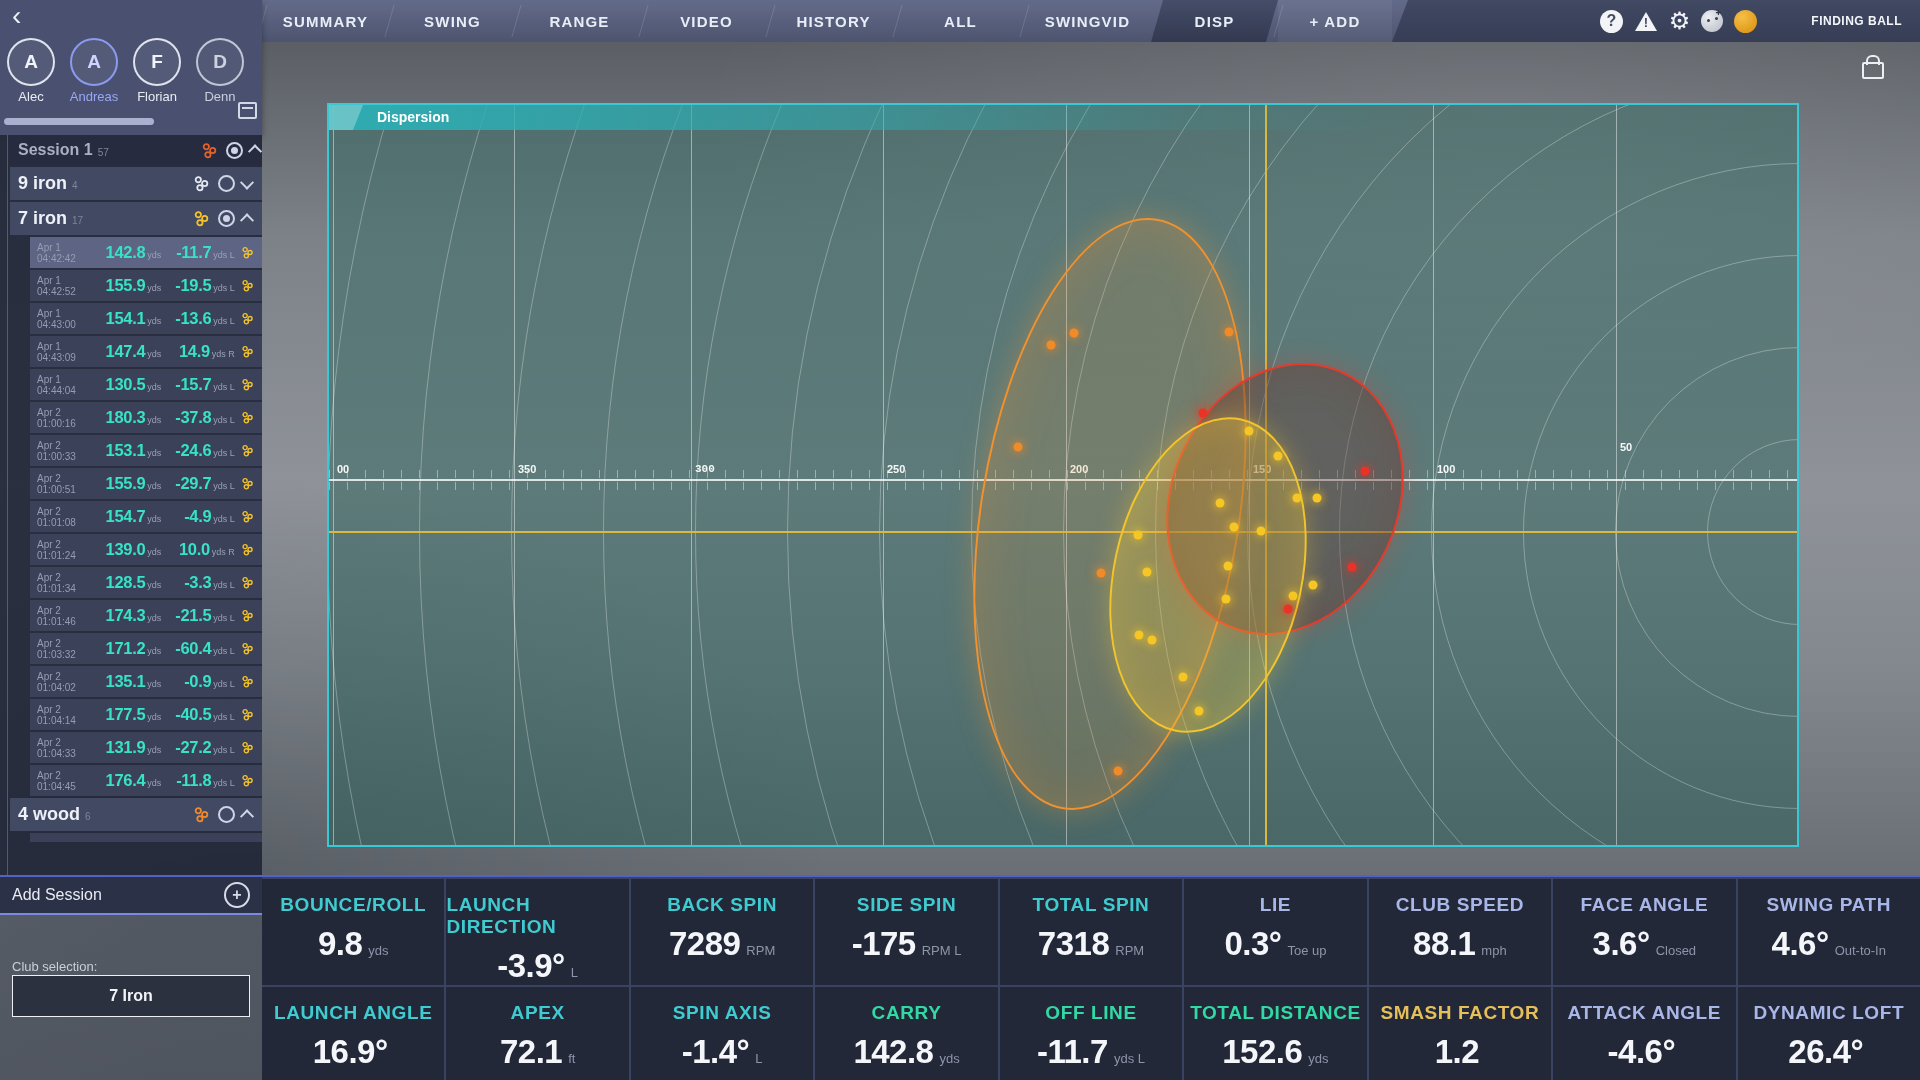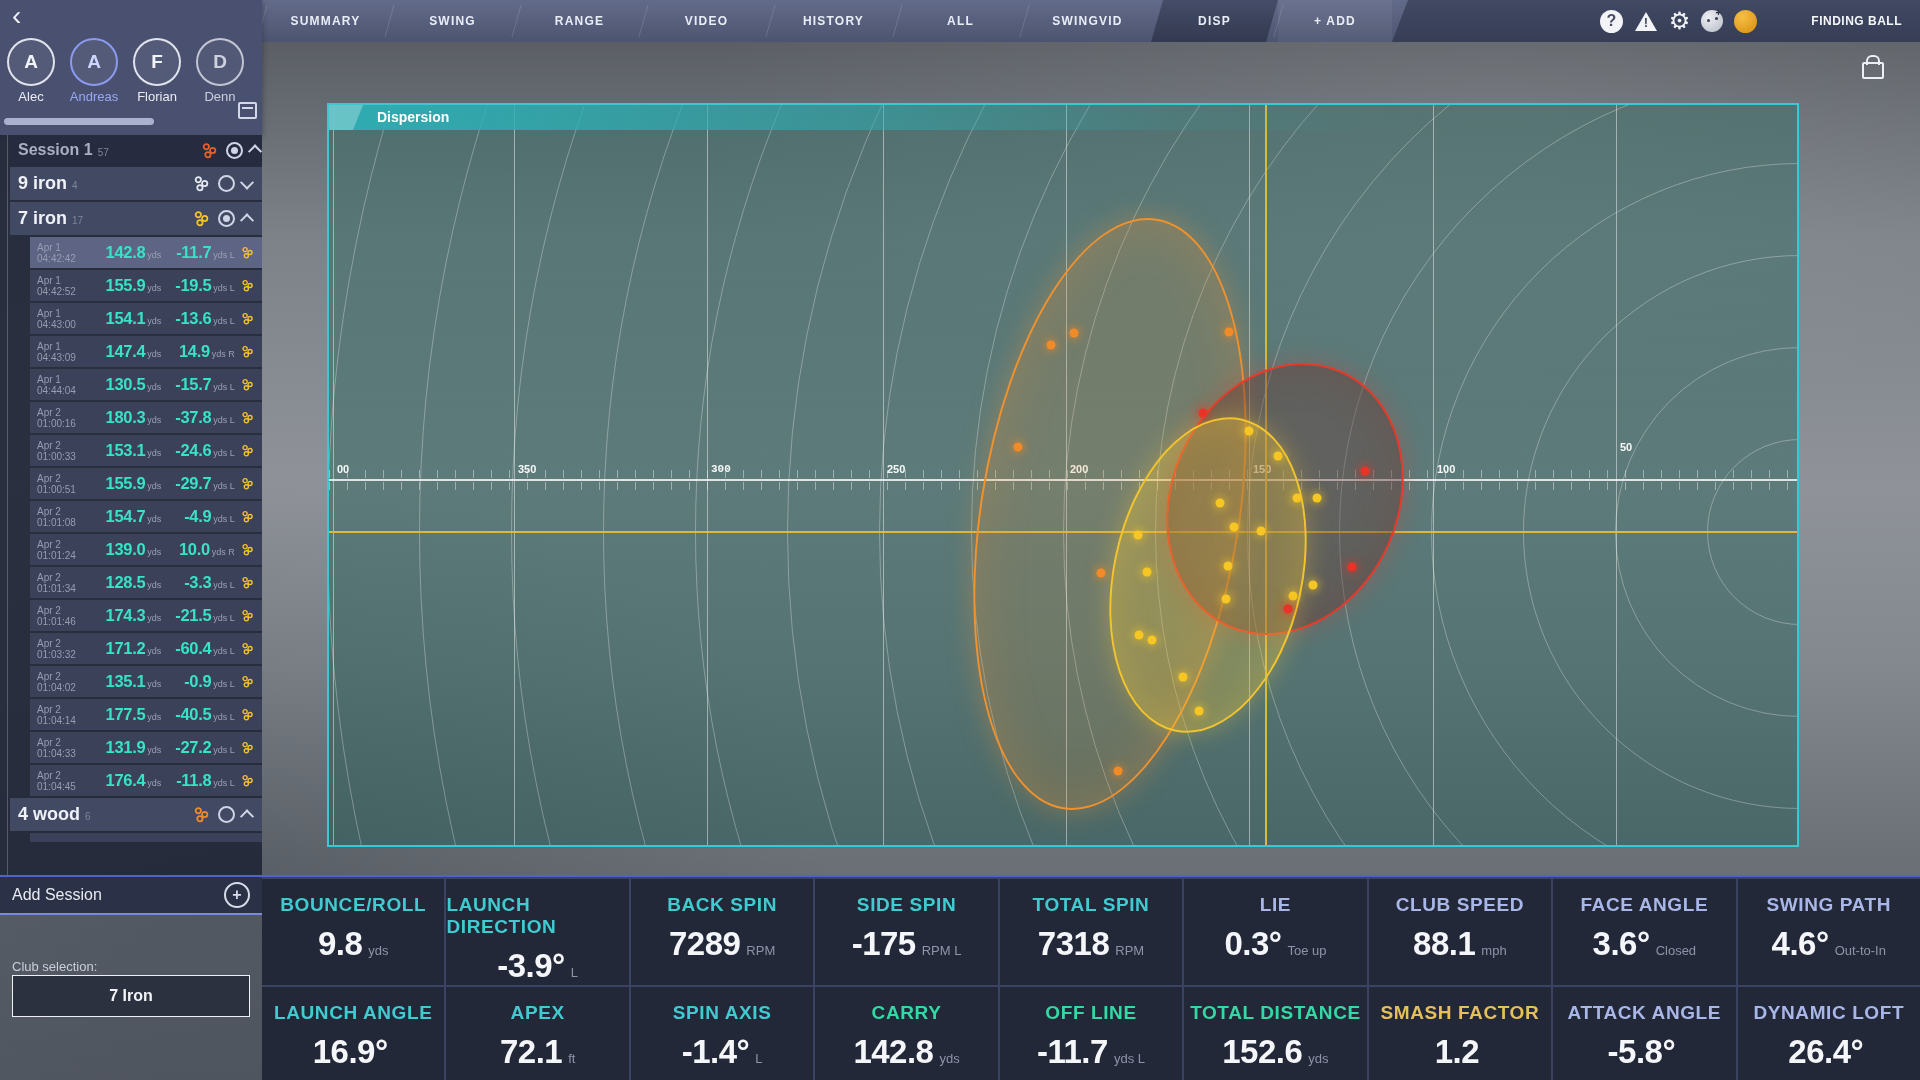--- a/index.html
+++ b/index.html
@@ -9,21 +9,21 @@
   .bg{position:absolute;inset:0;
     background:
       radial-gradient(60% 40% at 78% 10%, rgba(255,255,255,.10), transparent 70%),
       radial-gradient(45% 55% at 12% 82%, rgba(25,35,40,.22), transparent 70%),
       linear-gradient(180deg,#53575d 0%,#7d8289 22%,#8f9399 45%,#83888f 62%,#6b7077 80%,#5c6168 100%);}
   
   .topbar{position:absolute;left:0;top:0;width:1920px;height:42px;
     background:linear-gradient(180deg,#636b8a 0%,#4c546f 100%);z-index:30;}
   .tabs{position:absolute;left:262px;top:0;height:42px;display:flex;}
   .tab{flex:0 0 127px;display:flex;align-items:center;justify-content:center;
-    font-size:12px;letter-spacing:1.2px;font-weight:bold;color:#e9edf6;position:relative;cursor:pointer;}
+    font-size:15px;letter-spacing:1.2px;font-weight:bold;color:#e9edf6;position:relative;cursor:pointer;}
   .tab::before{content:'';position:absolute;left:0;top:5px;bottom:5px;width:1px;
     background:rgba(255,255,255,.14);transform:skewX(-16deg);}
   .tab.active{background:linear-gradient(180deg,#454d68,#323950);
     clip-path:polygon(12px 0,100% 0,calc(100% - 12px) 100%,0 100%);}
   .tab.active::before{display:none;}
   .tab.add{flex:0 0 114px;background:rgba(255,255,255,.05);}
   .nav-right{position:absolute;left:1392px;right:0;top:0;bottom:0;
     background:linear-gradient(180deg,#414963,#363d55);
     clip-path:polygon(16px 0,100% 0,100% 100%,0 100%);
     display:flex;align-items:center;justify-content:flex-end;gap:11px;padding-right:18px;}
@@ -174,21 +174,21 @@
     <div>
 
         <div class="gridline" style="left: 4px;">
           <span class="gridlabel" style="top: 358px;">00</span>
         </div>
 
         <div class="gridline" style="left: 185px;">
           <span class="gridlabel" style="top: 358px;">350</span>
         </div>
 
-        <div class="gridline" style="left: 378px; font-family: Liberation Mono, monospace;">
+        <div class="gridline" style="left: 362px; font-family: Liberation Mono, monospace;">
           <span class="gridlabel" style="top: 358px;">300</span>
         </div>
 
         <div class="gridline" style="left: 554px;">
           <span class="gridlabel" style="top: 358px;">250</span>
         </div>
 
         <div class="gridline" style="left: 737px;">
           <span class="gridlabel" style="top: 358px;">200</span>
         </div>
@@ -917,21 +917,21 @@
       <div class="tile">
         <div class="tile-label lbl-gold">SMASH FACTOR</div>
         <div class="tile-value">
           <b>1.2</b><i></i>
         </div>
       </div>
 
       <div class="tile">
         <div class="tile-label lbl-peri">ATTACK ANGLE</div>
         <div class="tile-value">
-          <b>-5.8°</b><i></i>
+          <b>-4.6°</b><i></i>
         </div>
       </div>
 
       <div class="tile">
         <div class="tile-label lbl-peri">DYNAMIC LOFT</div>
         <div class="tile-value">
           <b>26.4°</b><i></i>
         </div>
       </div>
     </section>

